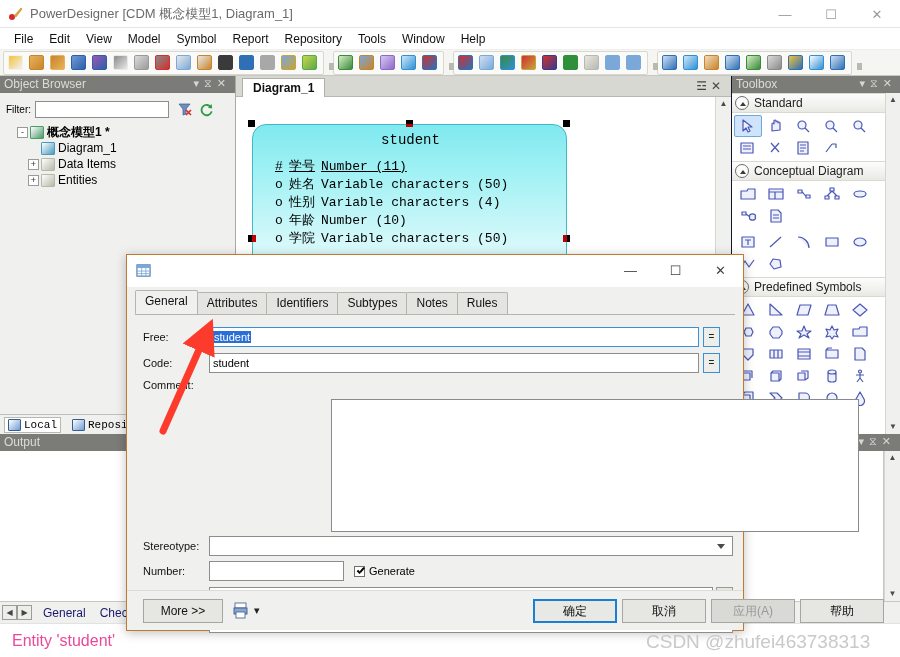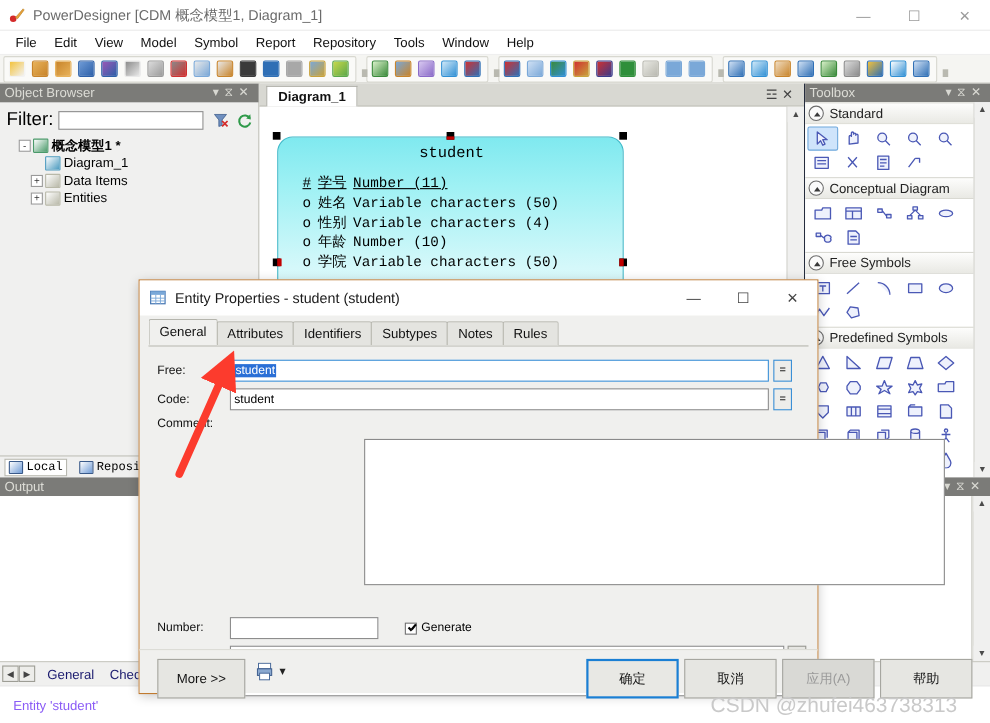--- a/index.html
+++ b/index.html
@@ -64,21 +64,21 @@
     font-size:12px; padding:1px 4px; position:relative;
   }
   .panel-hdr .ctrls{
     position:absolute; right:4px; top:1px; color:#d8d8d2; font-size:11px;
     letter-spacing:5px;
   }
   #filter-row{
     position:absolute; left:6px; top:22px; width:224px; height:22px;
     display:flex; align-items:center;
   }
-  #filter-label{ font-size:17px; margin-right:4px; }
+  #filter-label{ font-size:10px; margin-right:4px; }
   #filter-input{
     width:134px; height:17px; border:1px solid #8d8d8d; background:#fff;
   }
   #tree{ position:absolute; left:6px; top:48px; width:226px; font-size:12px; }
   .tnode{ display:flex; align-items:center; height:16px; white-space:nowrap; }
   .texp{ width:11px; height:11px; border:1px solid #9a9a9a; background:#fff;
          font-size:9px; line-height:9px; text-align:center; color:#333;
          margin-right:2px; flex:0 0 auto;}
   .tdash{ width:11px; margin-right:2px; flex:0 0 auto; color:#999; font-size:9px;
           text-align:center;}
@@ -111,21 +111,21 @@
     padding-left:2px;
   }
   .spin{ width:15px; height:15px; border:1px solid #9d9d95; background:#ededea;
          font-size:8px; text-align:center; line-height:13px; color:#444; }
   .otab{ font-size:12px; padding:2px 7px 1px 7px; color:#1a1a6e; position:relative;}
   
   #statusbar{
     position:absolute; left:0; bottom:0; width:900px; height:34px;
     background:#fff; border-top:1px solid #e2e2e2;
     display:flex; align-items:center; padding-left:12px;
-    font-size:12px; color:#8b5cf6;
+    font-size:16px; color:#ec4899;
   }
   
   #diagram-area{
     position:absolute; left:236px; top:76px; width:495px; height:358px;
     background:#f5f5f2;
   }
   #doc-tabbar{
     position:absolute; left:0; top:0; width:495px; height:21px;
     background:#d8d8d2; border-bottom:1px solid #b8b8b0;
   }
@@ -265,21 +265,21 @@
   }
   .browse-btn{
     width:17px; height:20px; margin-left:3px; border:1px solid #9a9a94;
     background:#e6e6e2; flex:0 0 auto; position:relative;
   }
   #dlg-footer{
     position:absolute; left:0; bottom:0; width:616px; height:40px;
     background:#f0f0ee; border-top:1px solid #dcdcd6;
   }
   .dbtn{
-    position:absolute; top:8px; height:36px; border:1px solid #a6a6a0;
+    position:absolute; top:8px; height:24px; border:1px solid #a6a6a0;
     background:#e6e6e2; font-size:12px; color:#111;
     display:flex; align-items:center; justify-content:center;
   }
   .dbtn.default{ border:2px solid #1a7fd4; background:#e8e8e4; }
   .dbtn.disabled{ color:#9a9a9a; background:#d9d9d5; }
   
   #red-arrow{ position:absolute; left:126px; top:254px; width:618px; height:377px;
               pointer-events:none; }
   
   #watermark{
@@ -643,24 +643,20 @@
           <svg width="18" height="16" viewBox="0 0 18 16">
             <path d="M3,4 h4 v3 h-4 Z M11,9 a3,2 0 1 0 5,0 a3,2 0 1 0 -5,0 M7,6 L11,9" class="sym" stroke-linejoin="round"></path>
           </svg>
         </div>
         <div class="tbx-ico">
           <svg width="18" height="16" viewBox="0 0 18 16">
             <path d="M4,2 h7 l3,3 v9 h-10 Z M6,7 h6 M6,10 h6" class="sym" stroke-linejoin="round"></path>
           </svg>
         </div>
       </div>
-      <div class="tbx-sec">
-        <span class="chev"></span>
-        <span>Free Symbols</span>
-      </div>
       <div class="tbx-grid">
         <div class="tbx-ico">
           <svg width="18" height="16" viewBox="0 0 18 16">
             <path d="M3,3 h12 v10 h-12 Z M6,6 h6 M9,6 v5" class="sym" stroke-linejoin="round"></path>
           </svg>
         </div>
         <div class="tbx-ico">
           <svg width="18" height="16" viewBox="0 0 18 16">
             <path d="M3,13 L14,3" class="sym" stroke-linejoin="round"></path>
           </svg>
@@ -855,21 +851,20 @@
   <span>Entity 'student'</span>
 </div>
 
 <div id="dialog">
   <div id="dlg-title">
     <svg id="dlg-icon" viewBox="0 0 16 16">
       <rect x="1" y="2" width="14" height="12" fill="#fff" stroke="#4a7ab5" stroke-width="1.2"></rect>
       <rect x="1" y="2" width="14" height="3.4" fill="#7aa8d8"></rect>
       <path d="M1 8.6 H15 M1 11.3 H15 M6 5.4 V14 M10.5 5.4 V14" stroke="#7aa8d8" stroke-width="0.9"></path>
     </svg>
-    <div id="dlg-title-text">Entity Properties - student (student)</div>
     <div class="dwbtn" style="right:90px">—</div>
     <div class="dwbtn" style="right:45px">☐</div>
     <div class="dwbtn" style="right:0px">✕</div>
   </div>
 
   <div id="dlg-body">
     <div id="tabstrip">
         <div class="dtab active">General</div>
         <div class="dtab">Attributes</div>
         <div class="dtab">Identifiers</div>
@@ -892,25 +887,31 @@
         <span>student</span>
       </div>
       <div class="eqbtn blue">=</div>
     </div>
 
     <div class="frow" style="left:16px;top:92px;">
       <span class="flabel">Comment:</span>
     </div>
     <div id="comment-box"></div>
 
+    <div class="frow" style="left:16px;top:249px;width:590px;">
+      <span class="flabel">Stereotype:</span>
+      <div class="combo" style="width:528px">
+        <span style="font-size:11px;padding:2px 4px;display:block"></span>
+      </div>
+    </div>
 
     <div class="frow" style="left:16px;top:274px;width:400px;">
       <span class="flabel">Number:</span>
       <div class="finput" style="width:135px"></div>
-      <div style="display:flex;align-items:center;margin-left:24px">
+      <div style="display:flex;align-items:center;margin-left:10px">
         <span class="chk"></span>
         <span style="font-size:11px">Generate</span>
       </div>
     </div>
 
     <div class="frow" style="left:16px;top:300px;width:590px;">
       <span class="flabel">Parent entity:</span>
       <div class="finput" style="width:508px">
         <span>&lt;None&gt;</span>
       </div>

